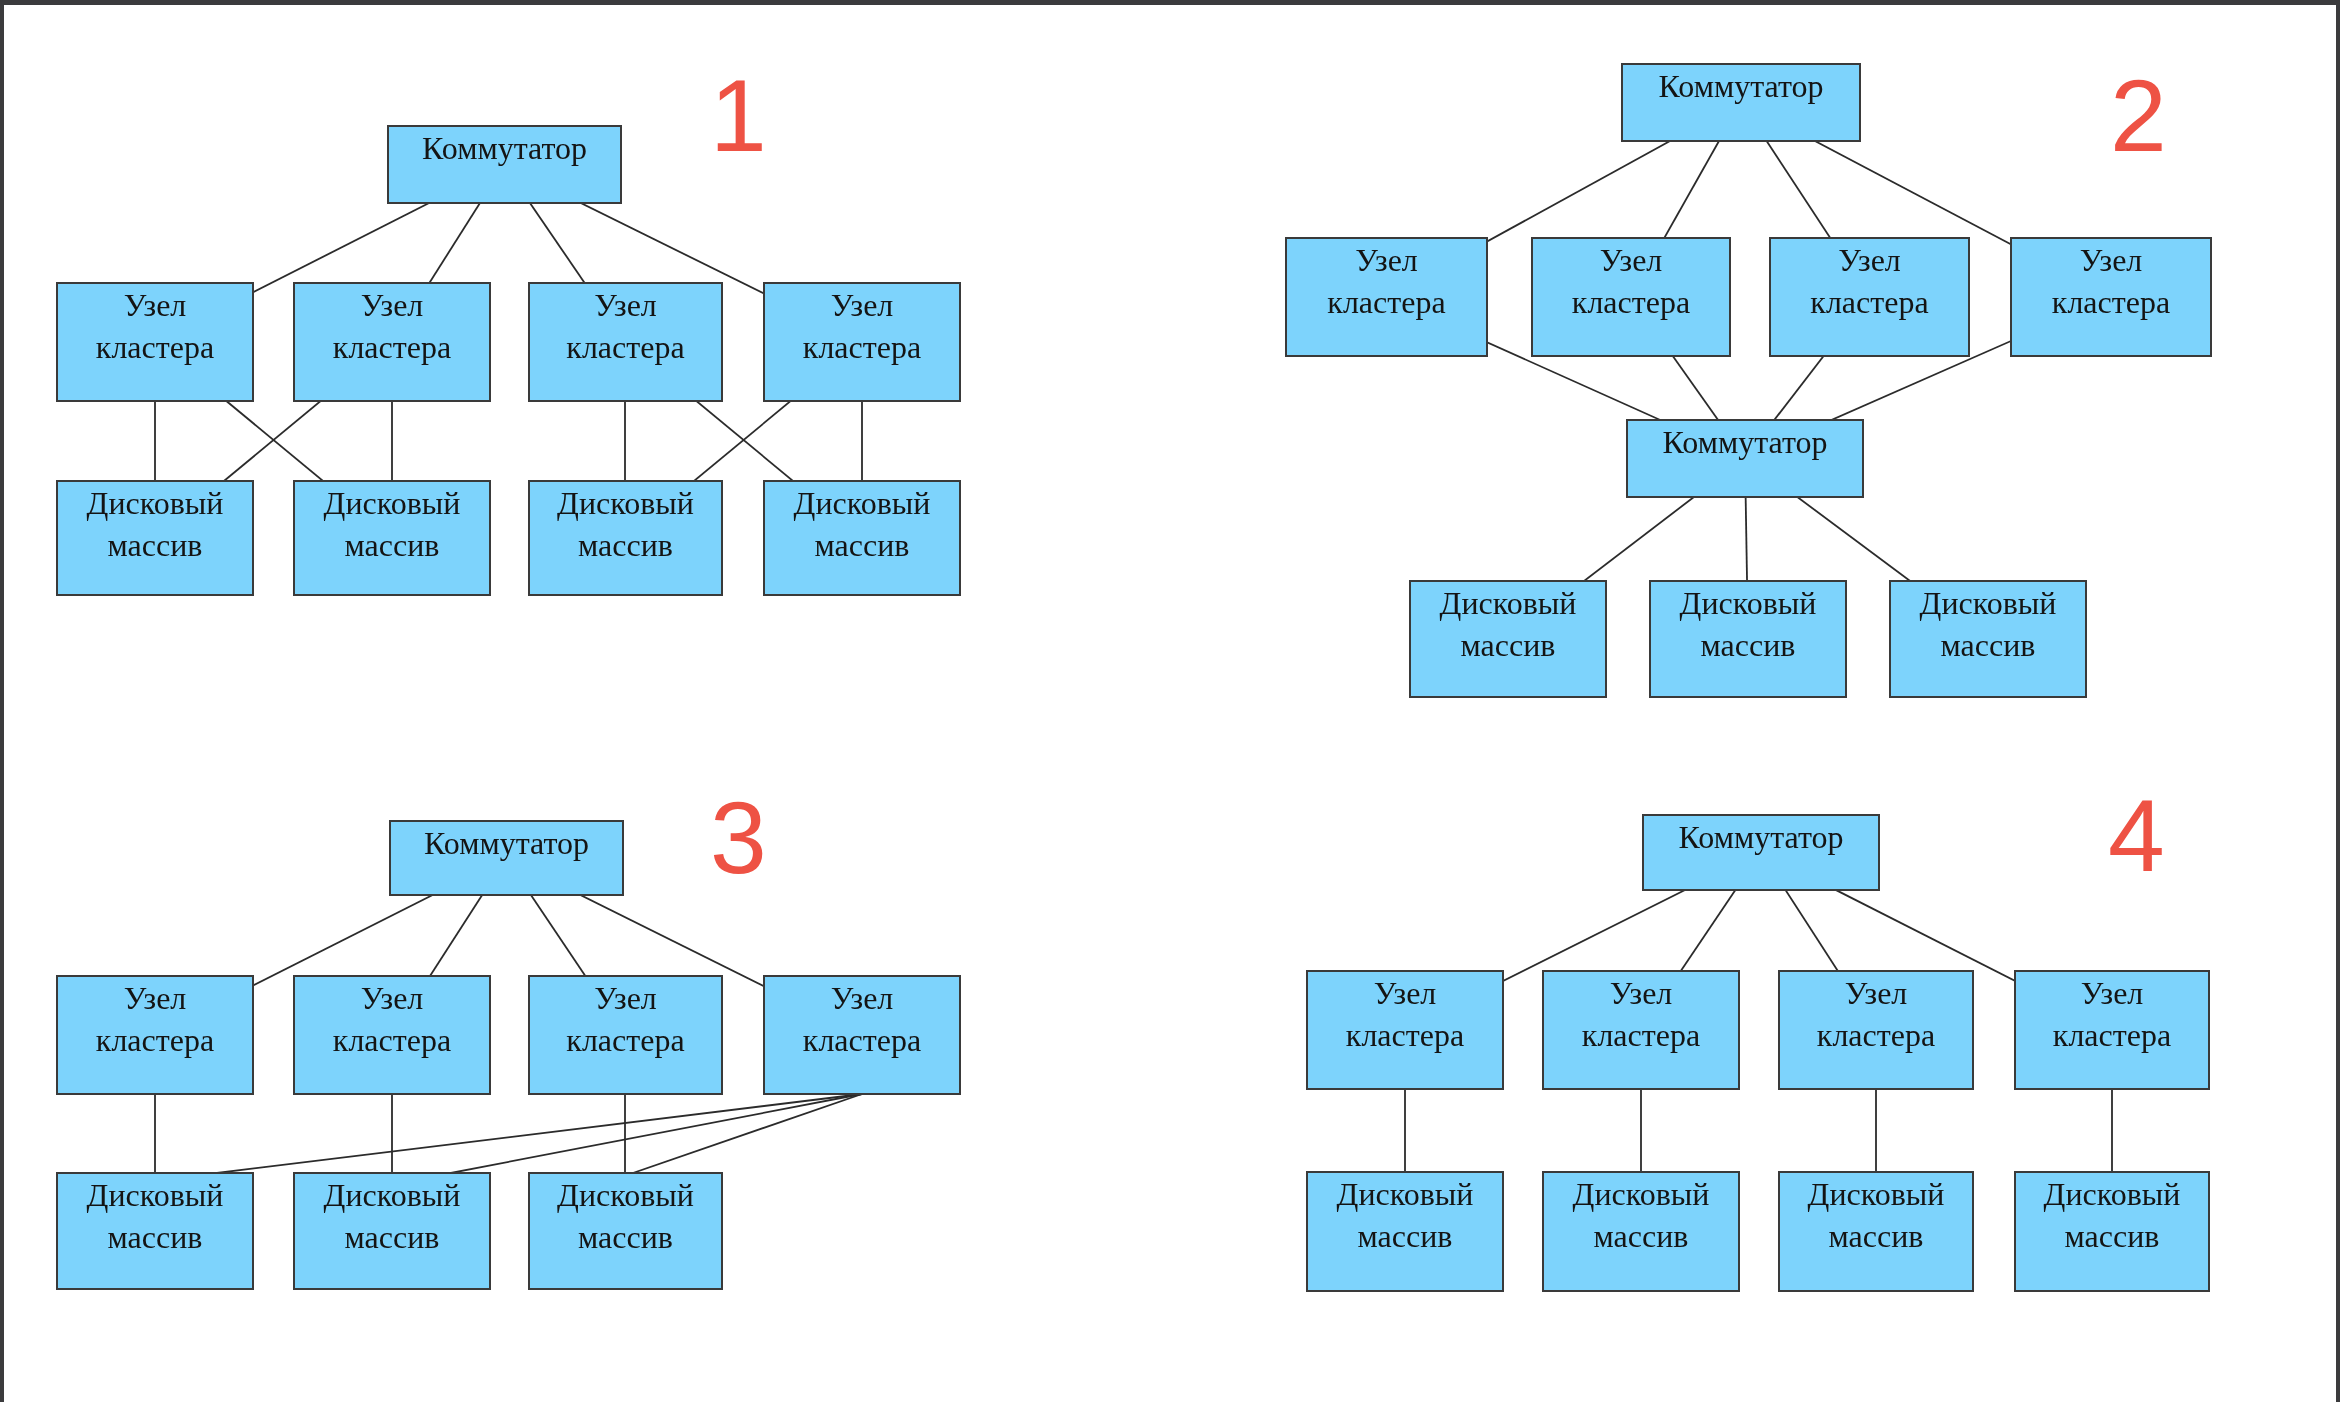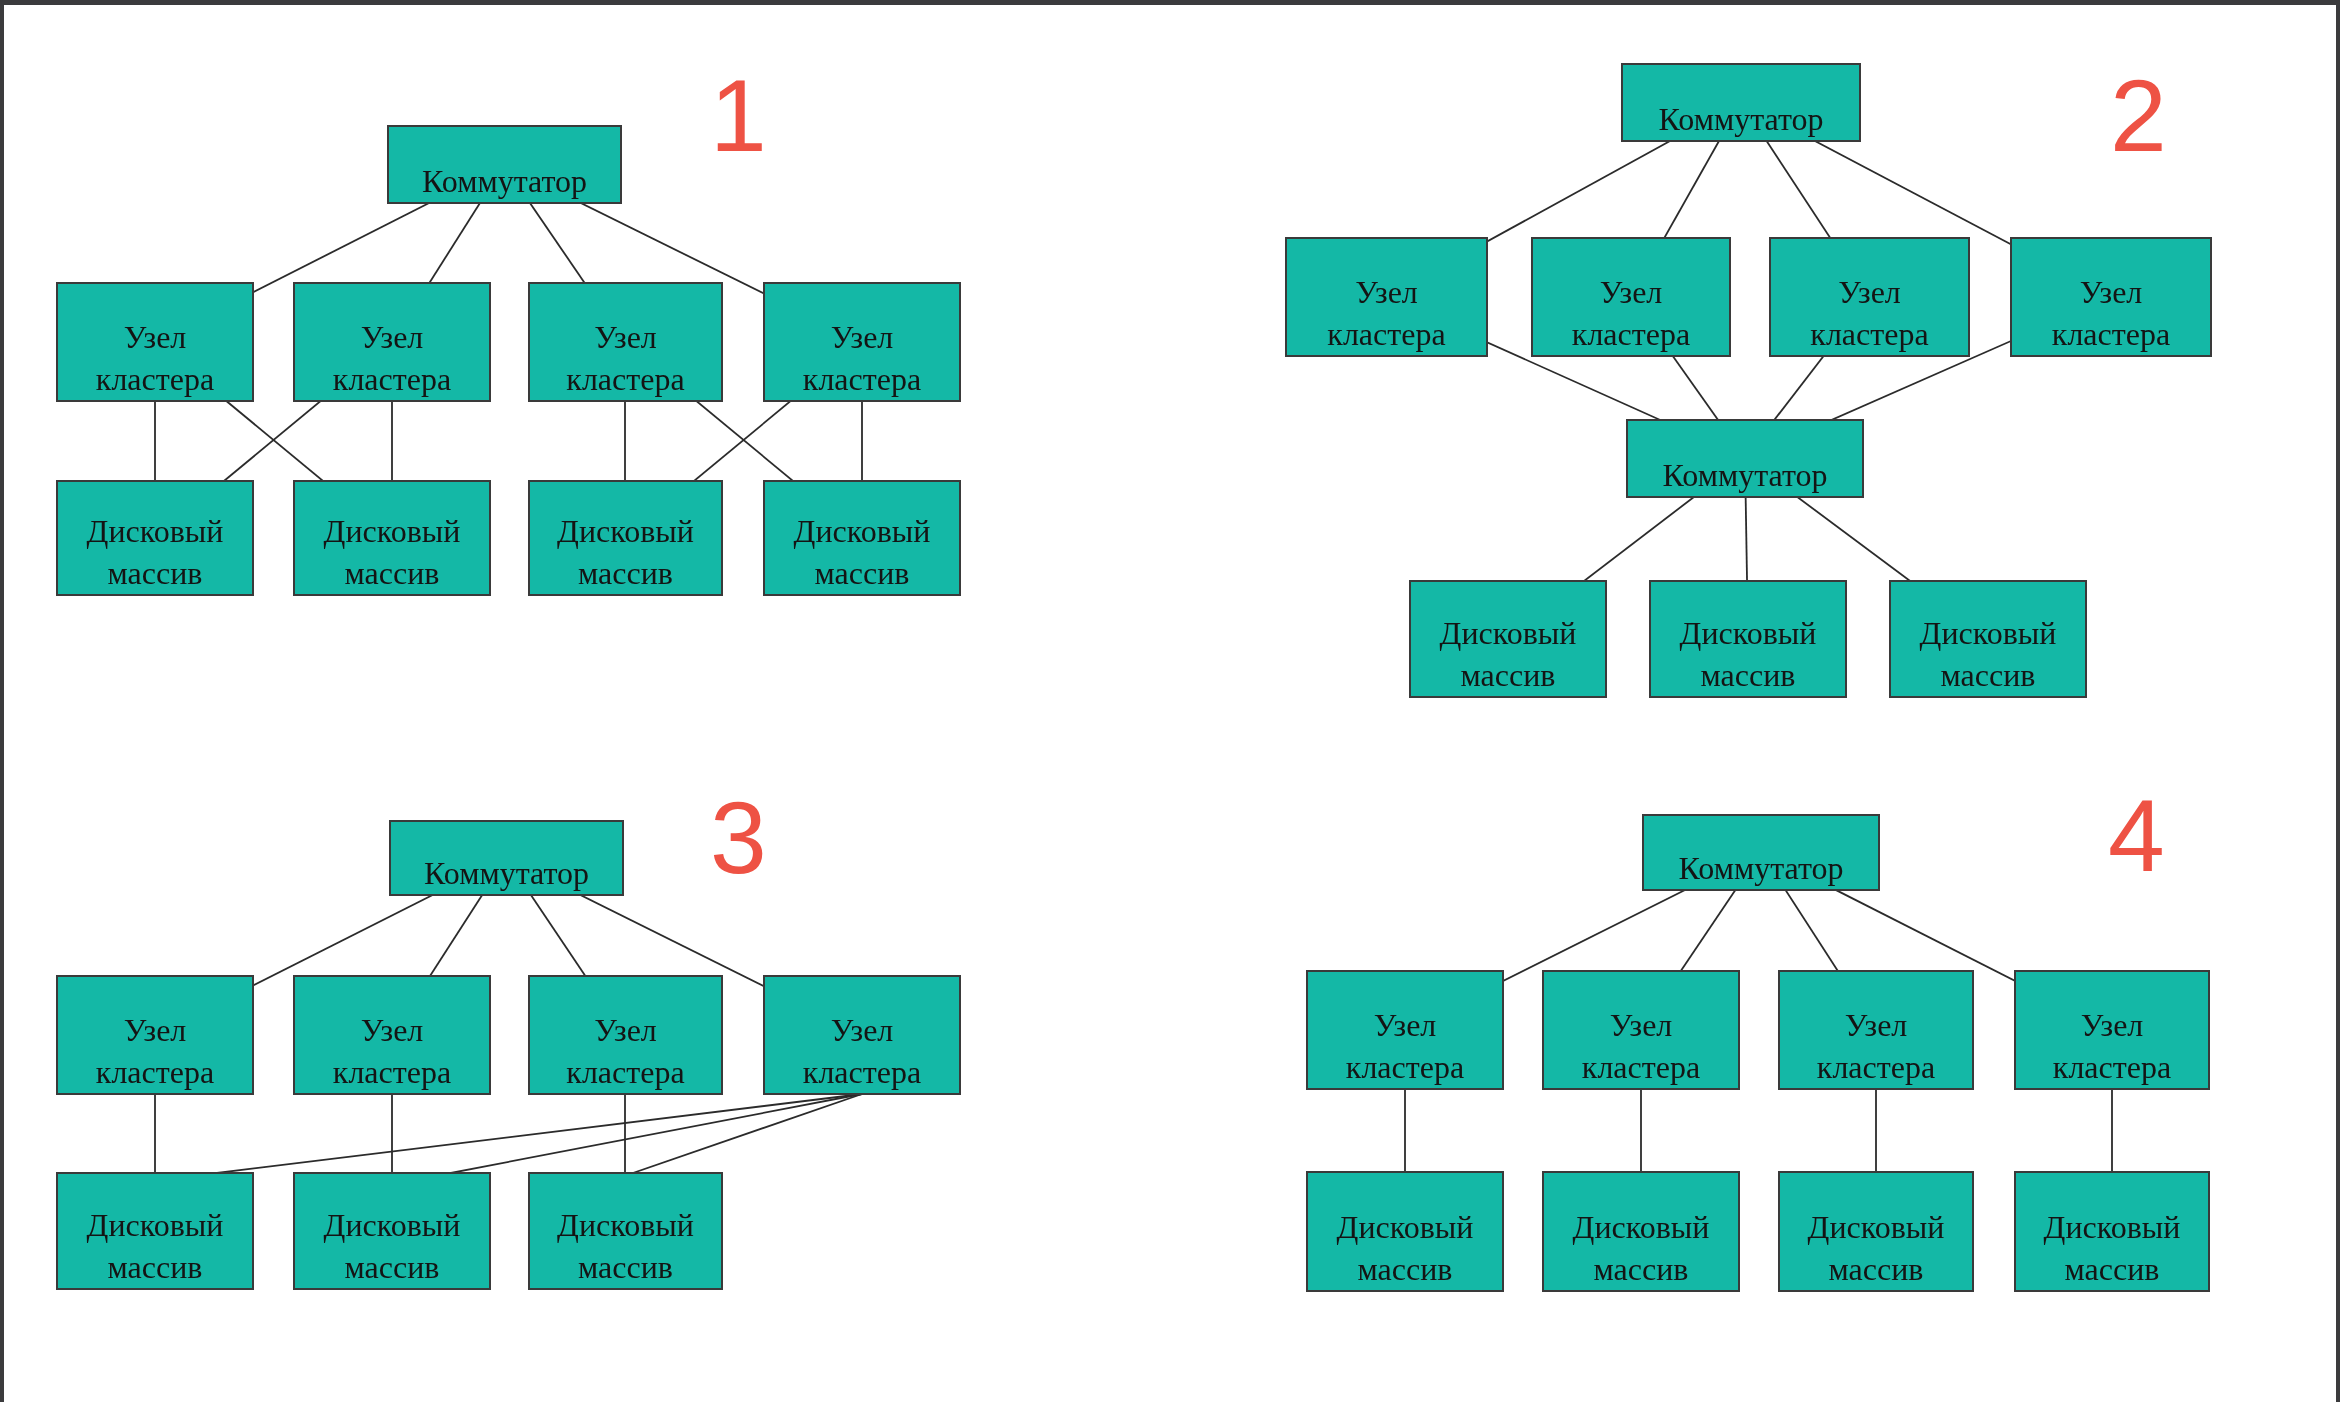--- a/index.html
+++ b/index.html
@@ -4,22 +4,22 @@
 <style>
   html,body{margin:0;padding:0;background:#ffffff;}
   .page{
     position:relative;width:2340px;height:1402px;background:#ffffff;
     border-top:5px solid #3b3b3d;border-left:4px solid #3b3b3d;border-right:4px solid #3b3b3d;
     box-sizing:border-box;overflow:hidden;
     font-family:"Liberation Serif",serif;
   }
   .wires{position:absolute;left:0;top:0;width:2336px;height:1397px;}
   .box{
-    position:absolute;background:#14b8a6;border:2px solid #3a3a3a;box-sizing:border-box;
-    display:flex;flex-direction:column;align-items:center;justify-content:flex-end;
+    position:absolute;background:#7dd3fc;border:2px solid #3a3a3a;box-sizing:border-box;
+    display:flex;flex-direction:column;align-items:center;justify-content:flex-start;
     font-size:32px;line-height:1.32;color:#141414;text-align:center;
   }
   .num{
     position:absolute;font-family:"Liberation Sans",sans-serif;
     font-size:102px;line-height:1;color:#ee5244;font-weight:400;
   }
 </style>
 </head>
 <body>
 

